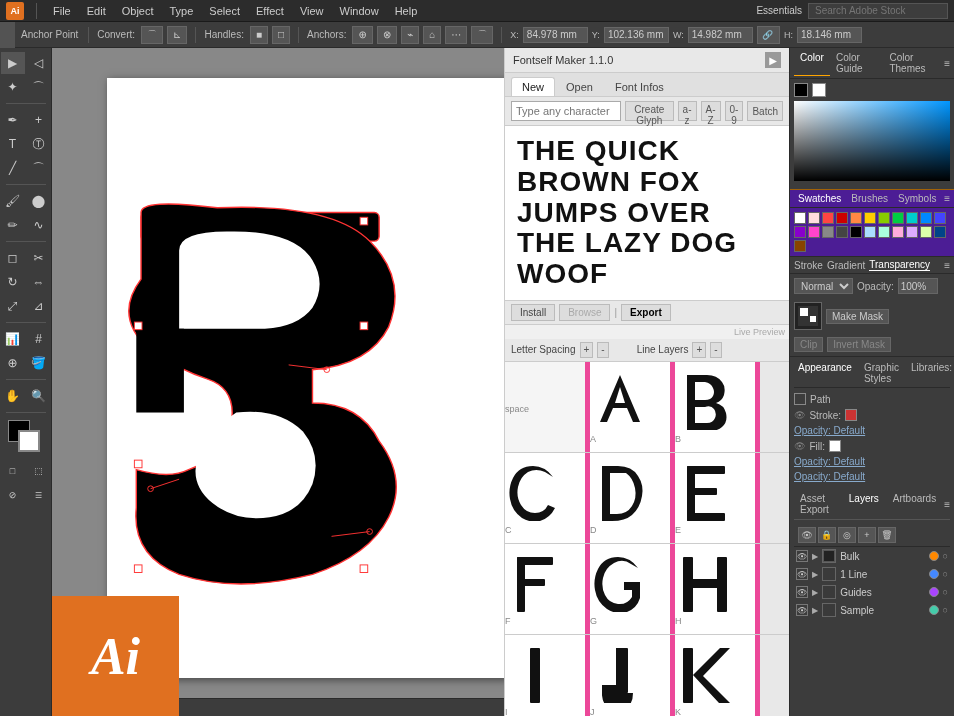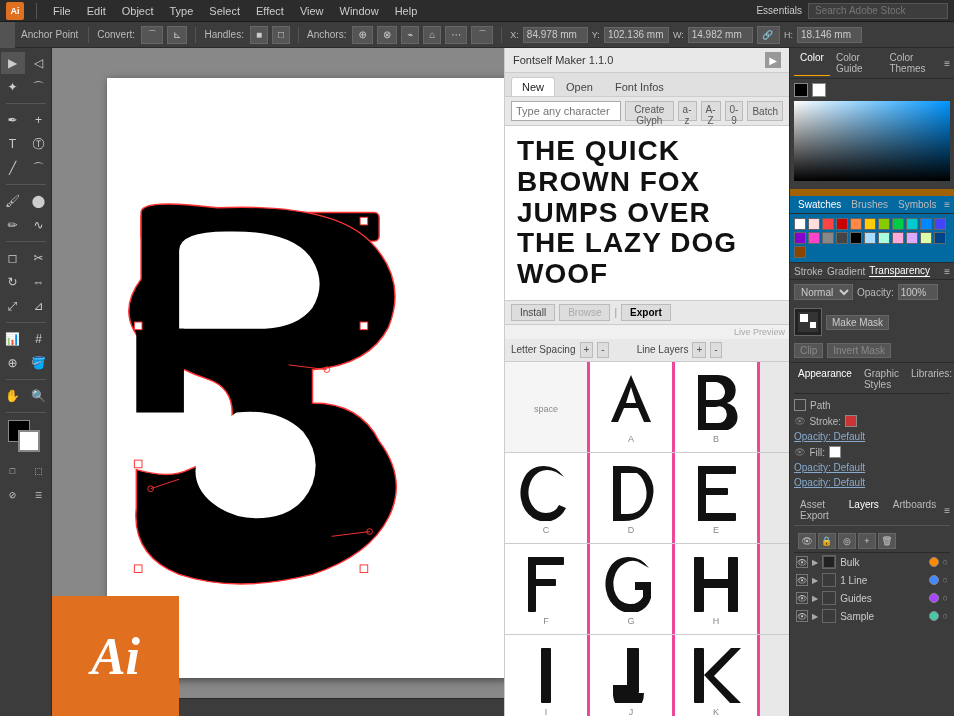--- a/index.html
+++ b/index.html
@@ -97,22 +97,22 @@
     }
     .sp-label { font-size: 10px; color: #444; }
     .sp-btn { background: #ddd; border: 1px solid #bbb; font-size: 10px; padding: 0 3px; cursor: pointer; color: #555; height: 16px; }
 
     
     #glyph-grid {
       flex: 1; overflow-y: auto; background: #e8e8e8;
     }
     .glyph-row { display: flex; border-bottom: 1px solid #ccc; }
     .glyph-cell {
-      width: 85px; height: 90px; background: white; border-right: 3px solid #ec4899;
-      display: flex; flex-direction: column; align-items: center; justify-content: center;
+      width: 85px; height: 90px; background: white; border-right: 5px solid #ec4899;
+      display: flex; flex-direction: column; justify-content: center;
       cursor: pointer; position: relative;
     }
     .glyph-label { font-size: 9px; color: #888; margin-top: 4px; }
     .glyph-cell.empty { background: #f5f5f5; }
 
     
     #right-panel {
       width: 165px; background: #3c3c3c; border-left: 1px solid #2a2a2a; display: flex; flex-direction: column;
     }
     #color-gradient { width: 100%; height: 80px; background: linear-gradient(to bottom right, white, black); margin-bottom: 4px; }
@@ -518,21 +518,21 @@
     <div style="padding:4px;background:#3c3c3c;">
       <div style="display:flex;gap:4px;align-items:center;margin-bottom:4px;">
         <div style="width:14px;height:14px;background:black;border:1px solid #888;"></div>
         <div style="width:14px;height:14px;background:white;border:1px solid #888;"></div>
       </div>
       <div id="color-gradient" style="background: linear-gradient(to right, white, rgb(0,150,255)); height:80px; width:100%; position:relative;">
         <div style="position:absolute;top:0;left:0;right:0;bottom:0;background:linear-gradient(to bottom, transparent, black);"></div>
       </div>
     </div>
 
-    <div style="background:#0369a1;border-top:7px solid #a16207;">
+    <div style="background:#4c1d95;border-top:1px solid #a16207;">
       <div style="display:flex;gap:2px;padding:2px 4px;border-bottom:1px solid #2a2a2a;">
         <span style="font-size:10px;color:white;cursor:pointer;padding:1px 4px;">Swatches</span>
         <span style="font-size:10px;color:#bbb;cursor:pointer;padding:1px 4px;">Brushes</span>
         <span style="font-size:10px;color:#bbb;cursor:pointer;padding:1px 4px;">Symbols</span>
         <button style="margin-left:auto;background:none;border:none;color:#bbb;font-size:10px;cursor:pointer;">≡</button>
       </div>
       <div style="padding:4px;display:flex;flex-wrap:wrap;gap:2px;">
         <div style="width:12px;height:12px;background:white;border:1px solid #666;"></div>
         <div style="width:12px;height:12px;background:#ffdddd;border:1px solid #666;"></div>
         <div style="width:12px;height:12px;background:#ff4444;border:1px solid #666;"></div>

